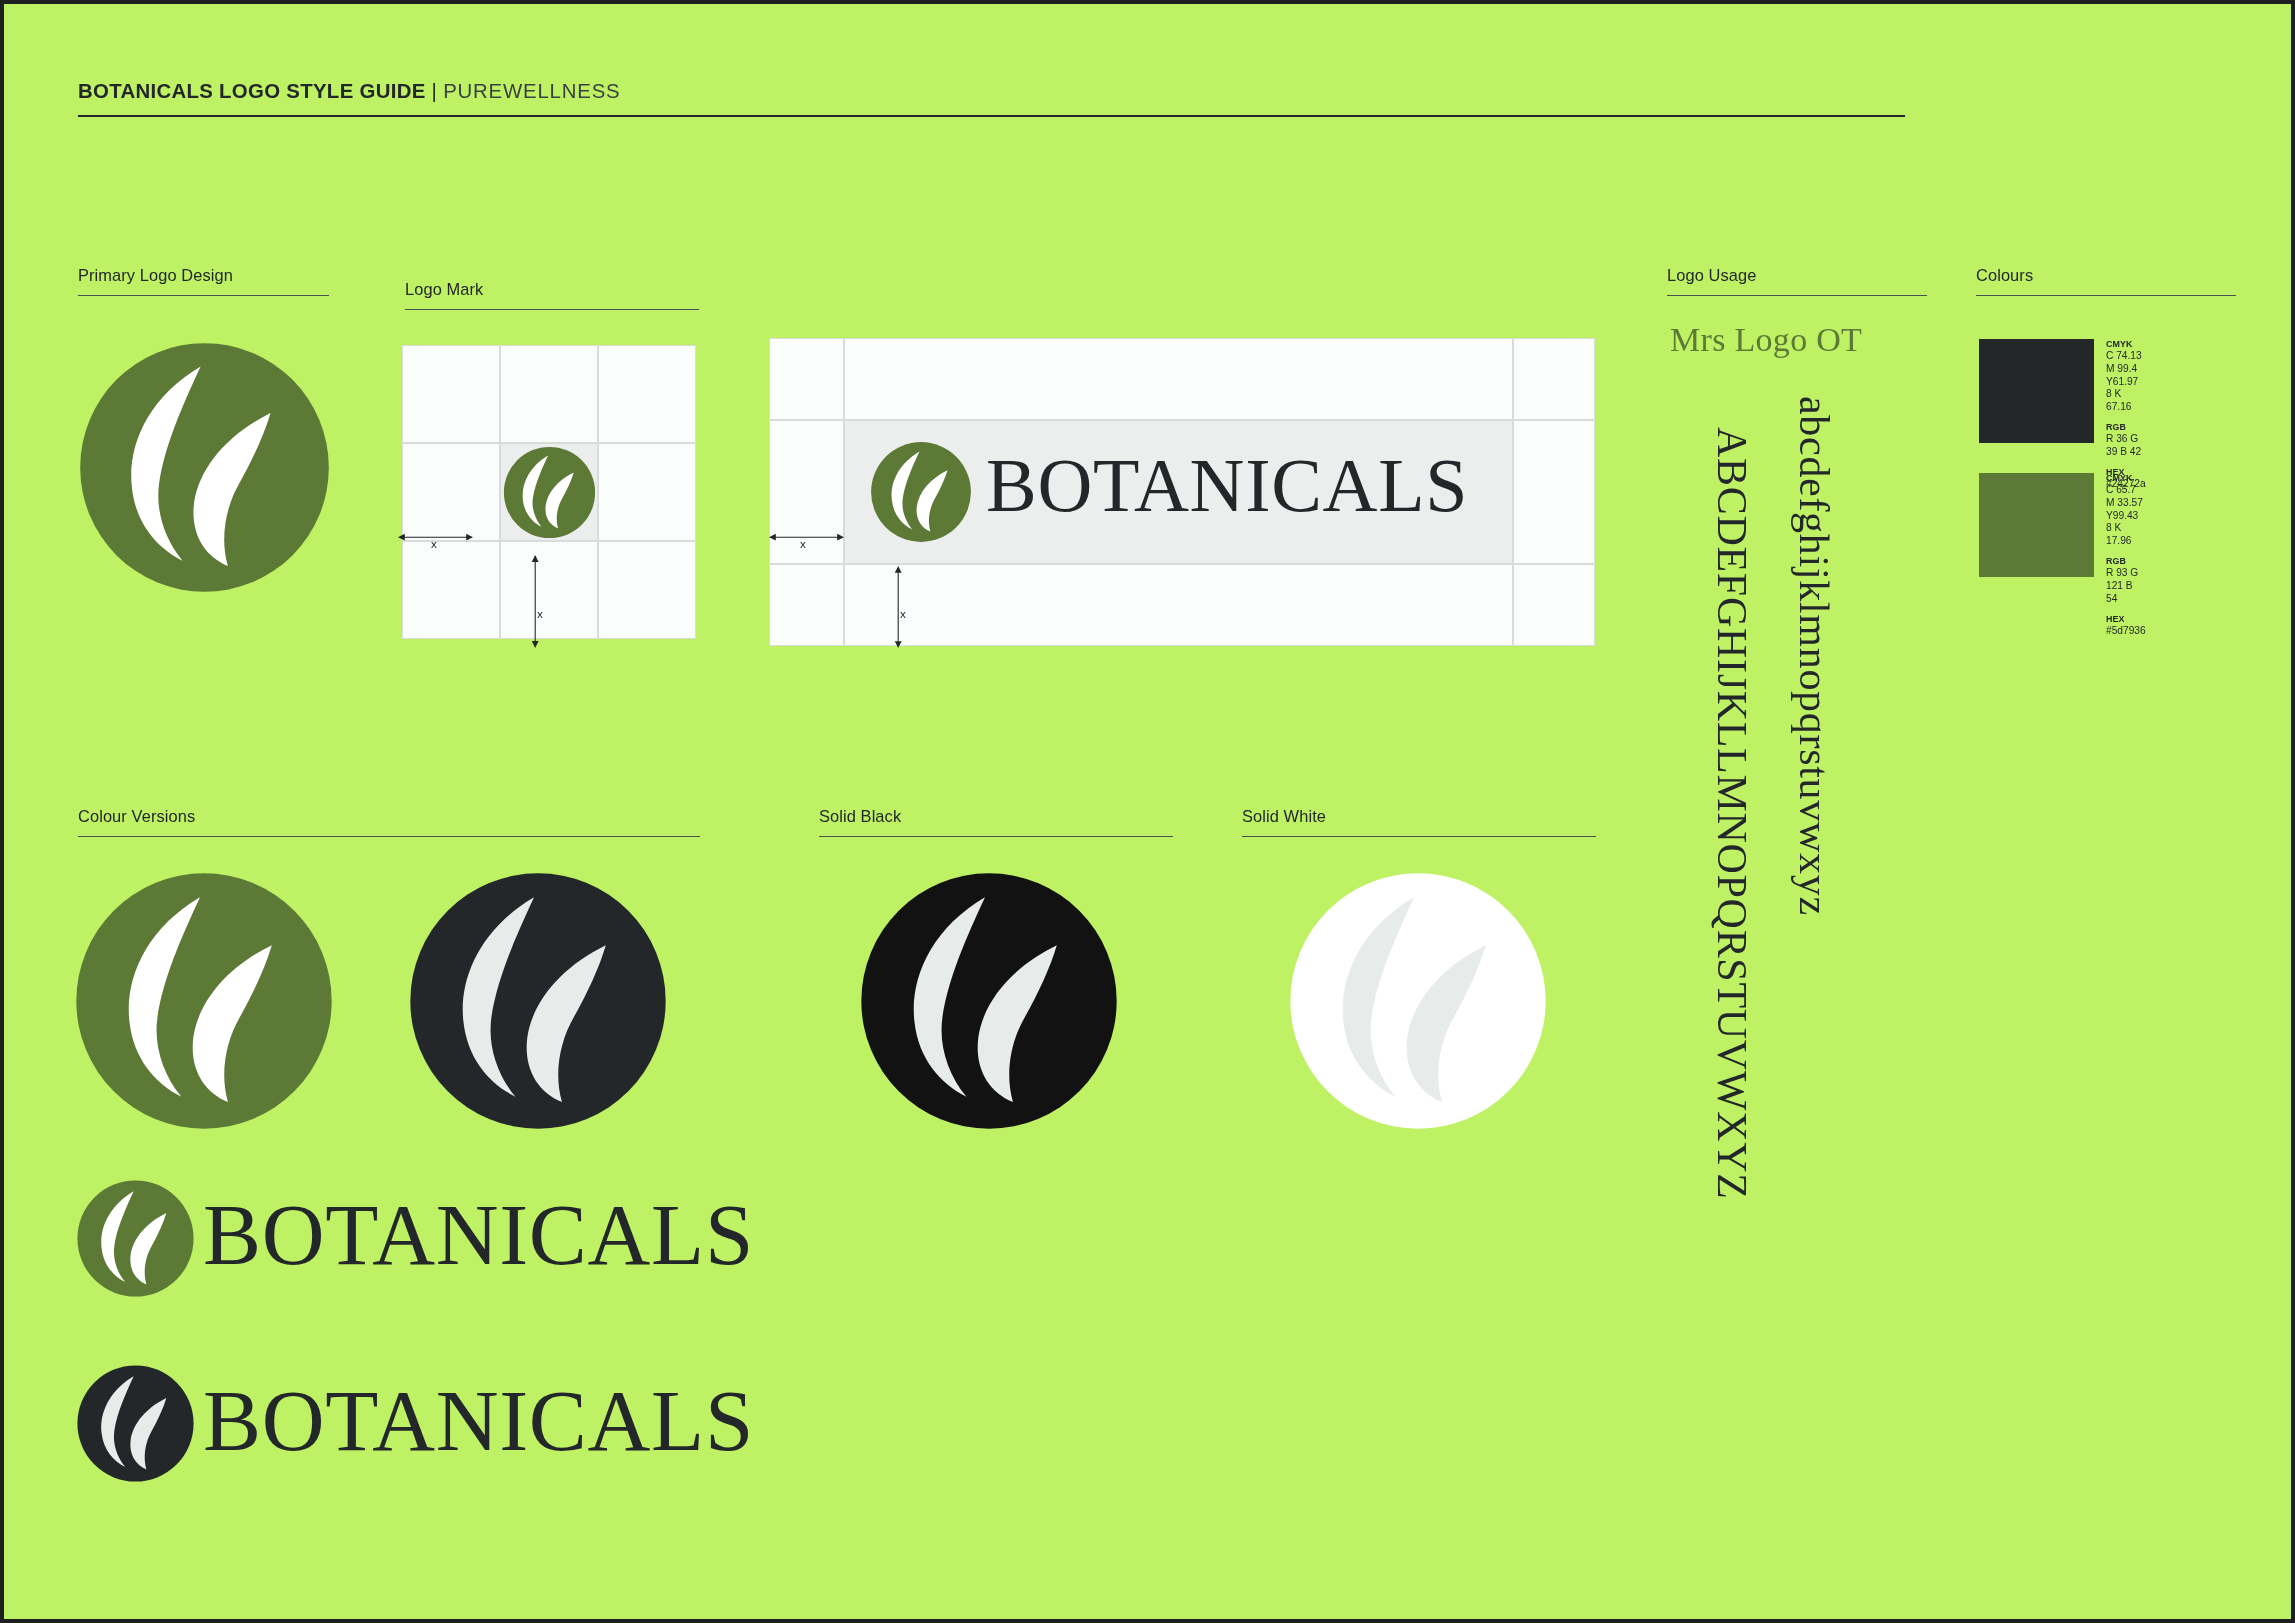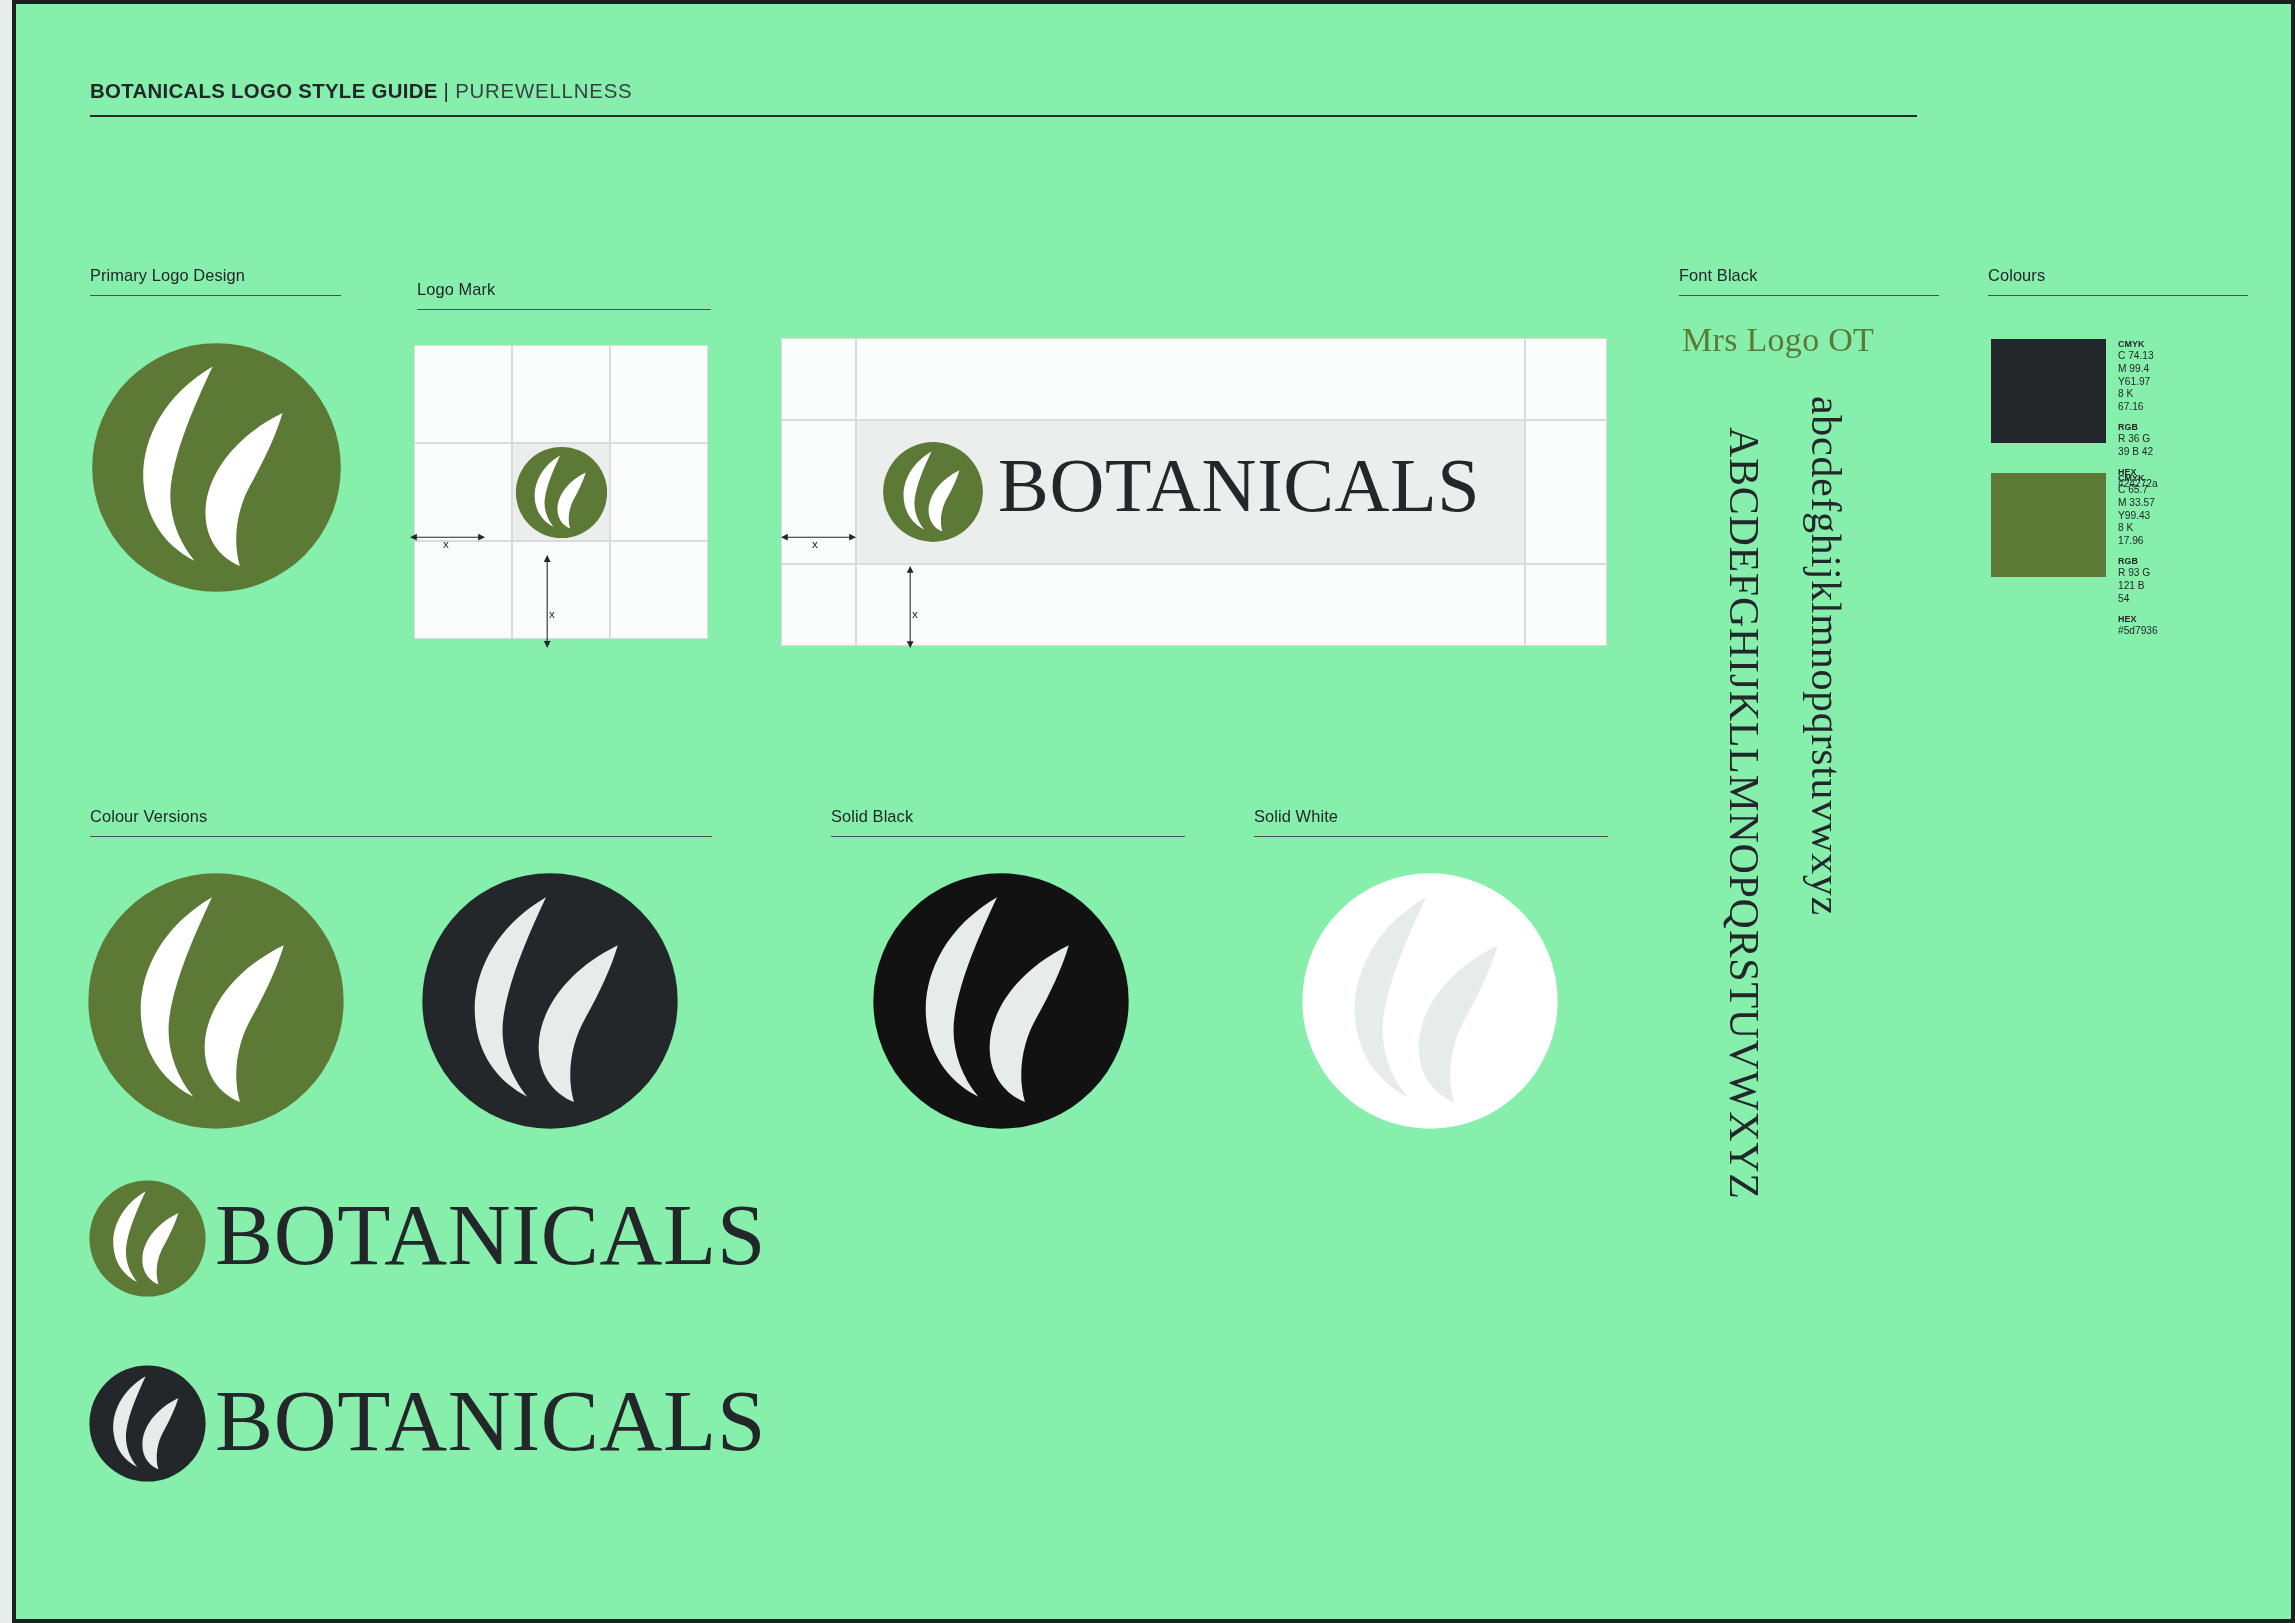--- a/index.html
+++ b/index.html
@@ -8,22 +8,21 @@
     background:#e7ebe9;
     font-family:"Liberation Sans", sans-serif;
     color:#24272a;
     position:relative;
     overflow:hidden;
   }
   .page {
     position:absolute; inset:0;
     border:4.1px solid #1d1f21;
     box-sizing:border-box;
-    background:#86efac;
-    margin-left:12px;
+    background:#bef264;
   }
   
   .header {
     position:absolute; left:74px; top:76px; width:1827px;
   }
   .header-text { font-size:20.4px; letter-spacing:0.3px; }
   .header-text .bold { font-weight:bold; }
   .header-text .sep { font-weight:normal; color:#24272a; }
   .header-text .light { font-weight:normal; color:#3b3f42; letter-spacing:0.8px;}
   .header-rule {
@@ -99,21 +98,21 @@
     <div class="cap-rule"></div>
   </div>
 
   <div class="caption" style="left:401px; top:276px; width:294px;">
     <div>Logo Mark</div>
     <div class="cap-rule"></div>
   </div>
 
 
   <div class="caption" style="left:1663px; top:262px; width:260px;">
-    <div>Font Black</div>
+    <div>Logo Usage</div>
     <div class="cap-rule"></div>
   </div>
 
   <div class="caption" style="left:1972px; top:262px; width:260px;">
     <div>Colours</div>
     <div class="cap-rule"></div>
   </div>
 
   <div class="mark" style="position:absolute; left:71px; top:334px;">
     <svg width="259" height="259" viewBox="0 0 200 200">

